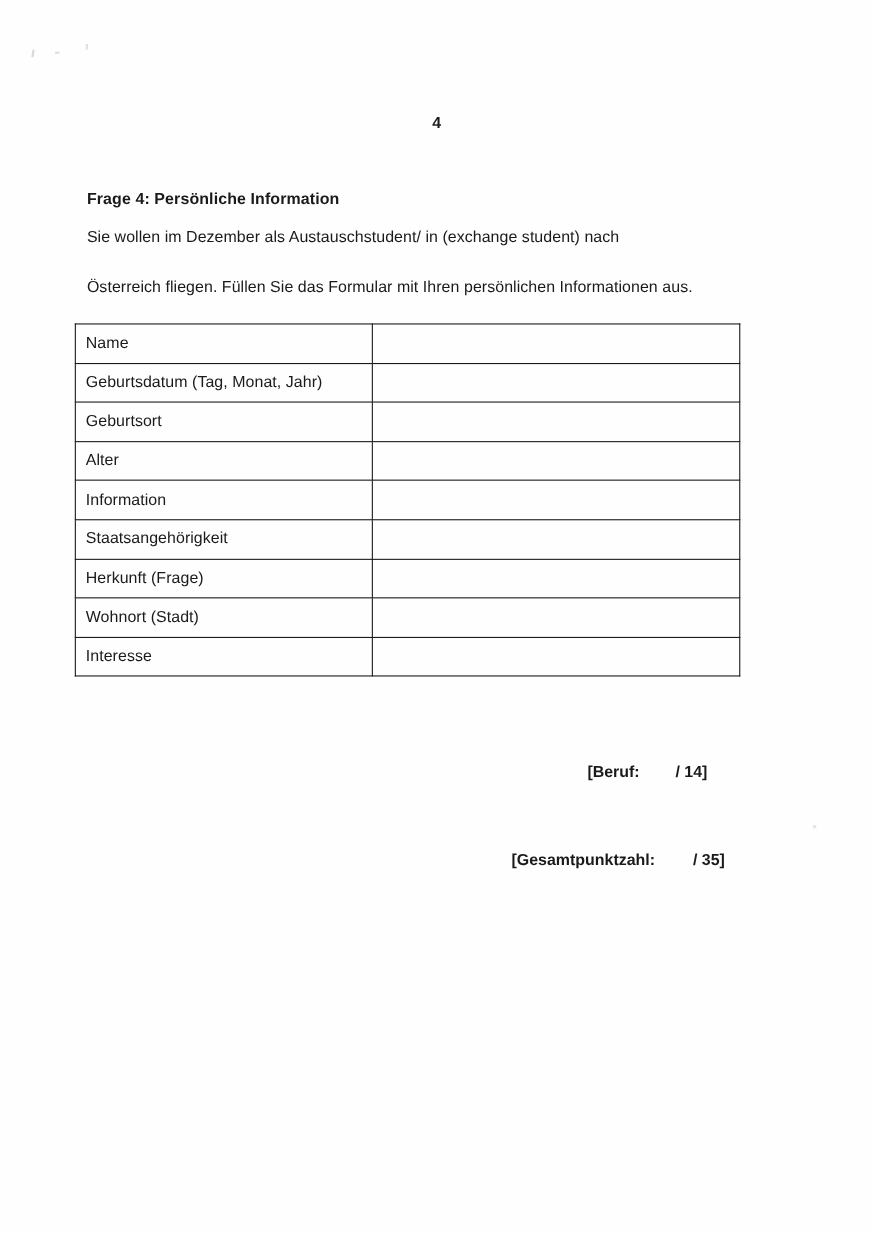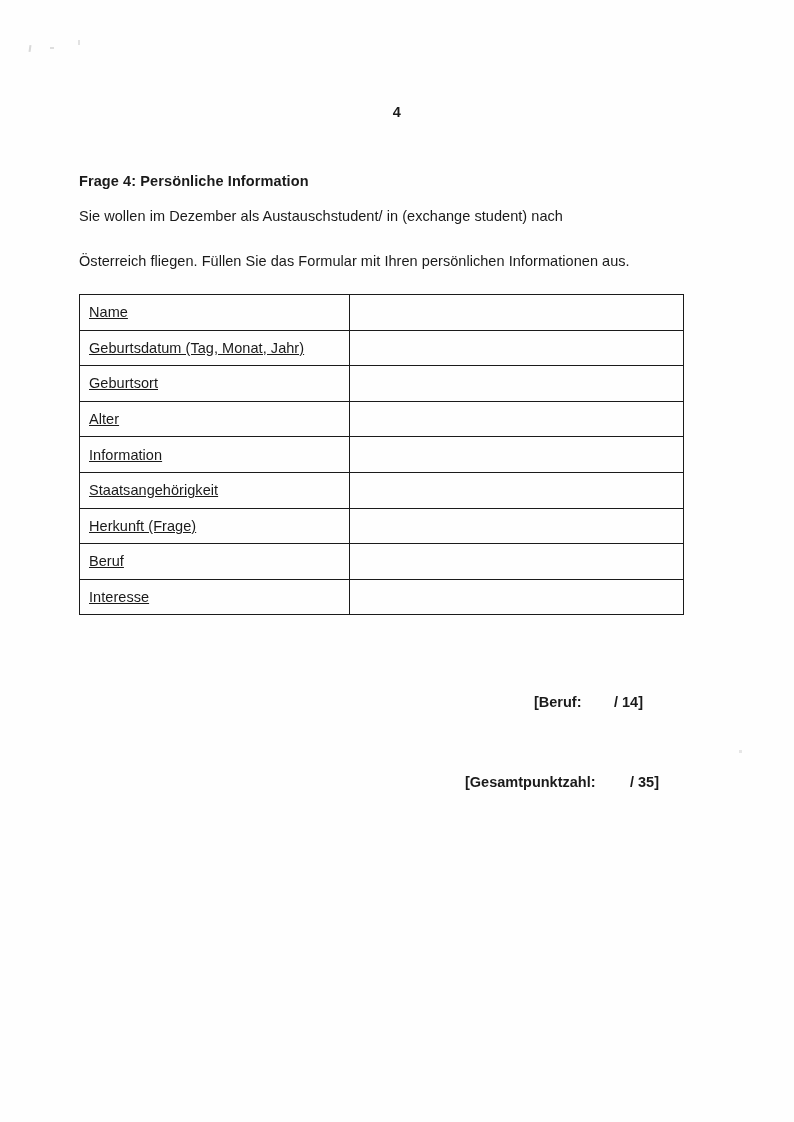--- a/index.html
+++ b/index.html
@@ -66,26 +66,25 @@
   .q-line2 {
     position: absolute;
     left: 79px;
     top: 253px;
     font-size: 14.5px;
     letter-spacing: .05px;
   }
 
   .form-table {
     position: absolute;
-    left: 79px;
+    left: 68px;
     top: 294px;
     width: 584px;
     border-collapse: collapse;
     table-layout: fixed;
-    text-decoration: underline;
   }
   .form-table td {
     border: 1px solid #1b1b1b;
     height: 34.6px;
     padding: 0 0 0 9px;
     font-size: 14.5px;
     vertical-align: middle;
     letter-spacing: .05px;
   }
   .form-table td.label-cell { width: 260px; }
@@ -167,21 +166,21 @@
       </tr>
       <tr>
         <td class="label-cell">Staatsangehörigkeit</td>
         <td class="value-cell"></td>
       </tr>
       <tr>
         <td class="label-cell">Herkunft (Frage)</td>
         <td class="value-cell"></td>
       </tr>
       <tr>
-        <td class="label-cell">Beruf</td>
+        <td class="label-cell">Wohnort (Stadt)</td>
         <td class="value-cell"></td>
       </tr>
       <tr>
         <td class="label-cell">Interesse</td>
         <td class="value-cell"></td>
       </tr>
     </tbody>
   </table>
 
   <div class="total-line">

